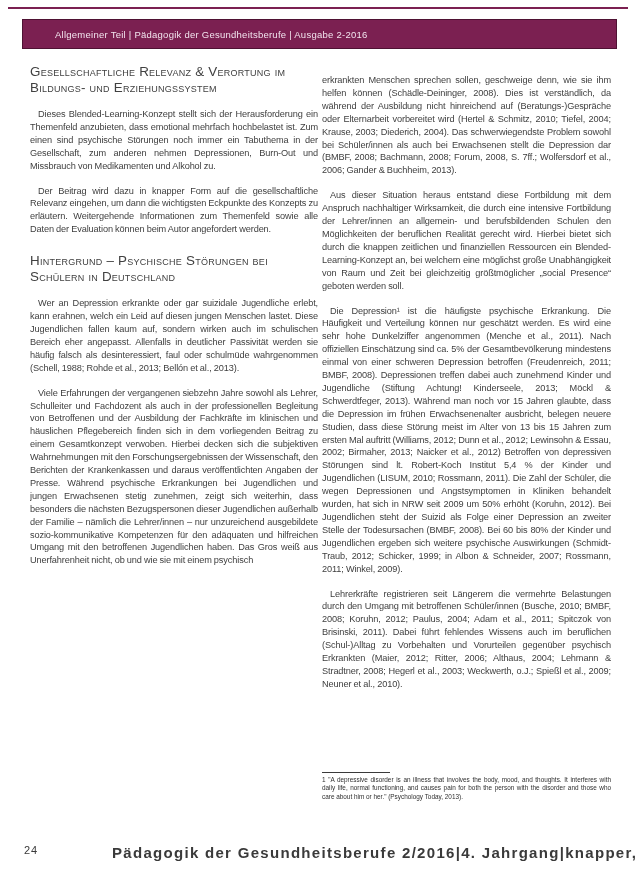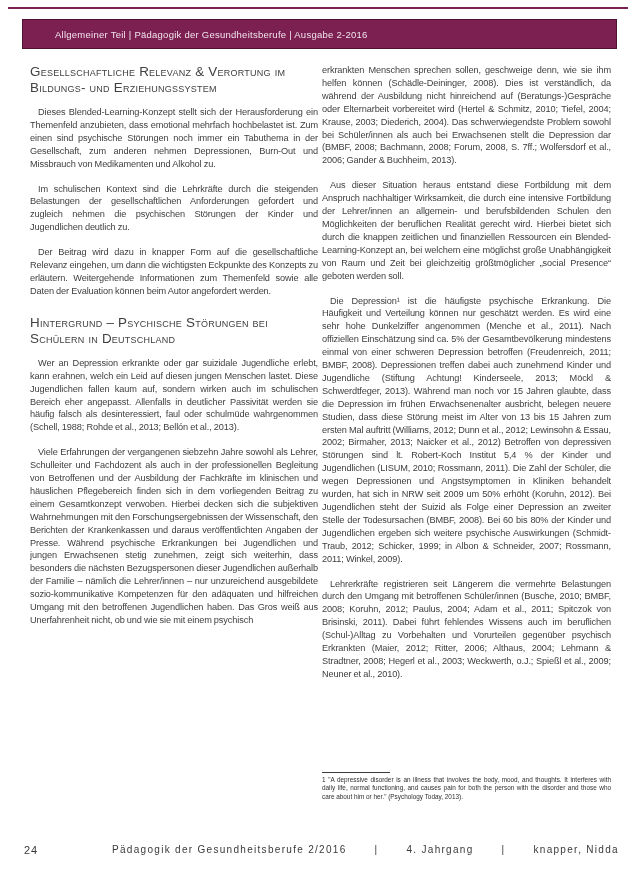--- a/index.html
+++ b/index.html
@@ -31,52 +31,51 @@
   }
   .col-left{left:30px;width:288px;height:748px;}
   .col-right{left:322px;width:289px;height:706px;}
   .heading{
     font-variant:small-caps;font-weight:normal;
     font-size:13.4px;line-height:16px;color:#404040;
     letter-spacing:.25px;word-spacing:0;text-align:left;
     margin:2px 0 10px 0;
   }
   .heading.second{margin-top:17px;}
-  .col p{margin:2px 0 12px 0;text-indent:8px;}
+  .col p{margin:12px 0 12px 0;text-indent:8px;}
   .col p.no-indent{text-indent:0;}
   
   .footnote{
     position:absolute;left:322px;width:289px;top:772px;
     font-size:6.4px;line-height:8.3px;color:#2f2f2f;
     text-align:justify;letter-spacing:0;word-spacing:0;
   }
   .footnote-rule{width:68px;height:0;border-top:1.4px solid #3a3a3a;margin:0 0 3px 0;}
   
   .footer-page{
     position:absolute;left:24px;top:844px;
     font-size:11px;letter-spacing:1px;color:#3a3a3a;
   }
   .footer-line{
     position:absolute;left:112px;right:18px;top:844px;
-    font-size:10px;letter-spacing:1.3px;color:#3a3a3a;
-    display:flex;justify-content:space-between;align-items:baseline;white-space:nowrap;
+    font-size:15px;letter-spacing:1.3px;color:#3a3a3a;
+    display:flex;justify-content:space-between;align-items:baseline;white-space:nowrap;font-weight:bold;
   }
 </style>
 </head>
 <body>
 
 <div class="top-rule" style="background-color: rgb(123, 32, 81);"></div>
 <div class="header-bar" style="background-color: rgb(123, 32, 81);">
   <span class="bar-text" style="color: rgb(242, 228, 238);">Allgemeiner Teil | Pädagogik der Gesundheitsberufe | Ausgabe 2-2016</span>
 </div>
 
 <div class="col col-left">
   <h2 class="heading">Gesellschaftliche Relevanz &amp; Verortung im Bildungs- und Erziehungssystem</h2>
   <p>Dieses Blended-Learning-Konzept stellt sich der Herausforderung ein Themenfeld anzubieten, dass emotional mehrfach hochbelastet ist. Zum einen sind psychische Störungen noch immer ein Tabuthema in der Gesellschaft, zum anderen nehmen Depressionen, Burn-Out und Missbrauch von Medikamenten und Alkohol zu.</p>
-  <p>Im schulischen Kontext sind die Lehrkräfte durch die steigenden Belastungen der gesellschaftlichen Anforderungen gefordert und zugleich nehmen die psychischen Störungen der Kinder und Jugendlichen deutlich zu.</p>
   <p>Der Beitrag wird dazu in knapper Form auf die gesellschaftliche Relevanz eingehen, um dann die wichtigsten Eckpunkte des Konzepts zu erläutern. Weitergehende Informationen zum Themenfeld sowie alle Daten der Evaluation können beim Autor angefordert werden.</p>
 
   <h2 class="heading second">Hintergrund – Psychische Störungen bei Schülern in Deutschland</h2>
   <p>Wer an Depression erkrankte oder gar suizidale Jugendliche erlebt, kann erahnen, welch ein Leid auf diesen jungen Menschen lastet. Diese Jugendlichen fallen kaum auf, sondern wirken auch im schulischen Bereich eher angepasst. Allenfalls in deutlicher Passivität werden sie häufig falsch als desinteressiert, faul oder schulmüde wahrgenommen (Schell, 1988; Rohde et al., 2013; Bellón et al., 2013).</p>
   <p>Viele Erfahrungen der vergangenen siebzehn Jahre sowohl als Lehrer, Schulleiter und Fachdozent als auch in der professionellen Begleitung von Betroffenen und der Ausbildung der Fachkräfte im klinischen und häuslichen Pflegebereich finden sich in dem vorliegenden Beitrag zu einem Gesamtkonzept verwoben. Hierbei decken sich die subjektiven Wahrnehmungen mit den Forschungsergebnissen der Wissenschaft, den Berichten der Krankenkassen und daraus veröffentlichten Angaben der Presse. Während psychische Erkrankungen bei Jugendlichen und jungen Erwachsenen stetig zunehmen, zeigt sich weiterhin, dass besonders die nächsten Bezugspersonen dieser Jugendlichen außerhalb der Familie – nämlich die Lehrer/innen – nur unzureichend ausgebildete sozio-kommunikative Kompetenzen für den adäquaten und hilfreichen Umgang mit den betroffenen Jugendlichen haben. Das Gros weiß aus Unerfahrenheit nicht, ob und wie sie mit einem psychisch</p>
 </div>
 
 <div class="col col-right">
   <p class="no-indent">erkrankten Menschen sprechen sollen, geschweige denn, wie sie ihm helfen können (Schädle-Deininger, 2008). Dies ist verständlich, da während der Ausbildung nicht hinreichend auf (Beratungs-)Gespräche oder Elternarbeit vorbereitet wird (Hertel &amp; Schmitz, 2010; Tiefel, 2004; Krause, 2003; Diederich, 2004). Das schwerwiegendste Problem sowohl bei Schüler/innen als auch bei Erwachsenen stellt die Depression dar (BMBF, 2008; Bachmann, 2008; Forum, 2008, S. 7ff.; Wolfersdorf et al., 2006; Gander &amp; Buchheim, 2013).</p>
   <p>Aus dieser Situation heraus entstand diese Fortbildung mit dem Anspruch nachhaltiger Wirksamkeit, die durch eine intensive Fortbildung der Lehrer/innen an allgemein- und berufsbildenden Schulen den Möglichkeiten der beruflichen Realität gerecht wird. Hierbei bietet sich durch die knappen zeitlichen und finanziellen Ressourcen ein Blended-Learning-Konzept an, bei welchem eine möglichst große Unabhängigkeit von Raum und Zeit bei gleichzeitig größtmöglicher „social Presence“ geboten werden soll.</p>

